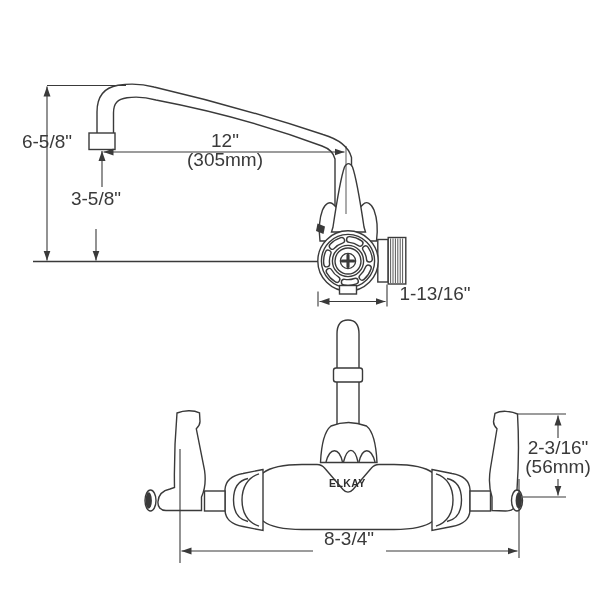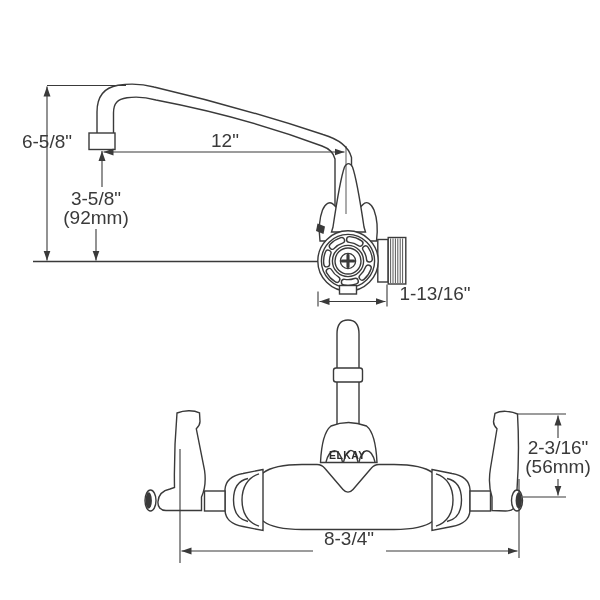--- a/index.html
+++ b/index.html
@@ -151,35 +151,35 @@
     <path class="dim" d="M386,551 H517.5" marker-end="url(#ahE)"></path>
   </g>
 </svg>
 
 <div class="dim-label" style="left:0px;top:132px;width:94px;">
   <span class="in">6-5/8"</span>
 </div>
 
 <div class="dim-label" style="left:49px;top:189px;width:94px;">
   <span class="in">3-5/8"</span>
-  <span class="mm">(92mm)</span>
 </div>
 
 <div class="dim-label" style="left:178px;top:131px;width:94px;">
   <span class="in">12"</span>
+  <span class="mm">(305mm)</span>
 </div>
 
 <div class="dim-label" style="left:388px;top:284px;width:94px;">
   <span class="in">1-13/16"</span>
 </div>
 
 <div class="dim-label" style="left:511px;top:438px;width:94px;">
   <span class="in">2-3/16"</span>
   <span class="mm">(56mm)</span>
 </div>
 
 <div class="dim-label" style="left:302px;top:529px;width:94px;">
   <span class="in">8-3/4"</span>
 </div>
 
-<div class="brand" style="left:329px;top:449px;width:36px;">ELKAY</div>
+<div class="brand" style="left:329px;top:477px;width:36px;">ELKAY</div>
 
 </div>
 
 </body></html>

